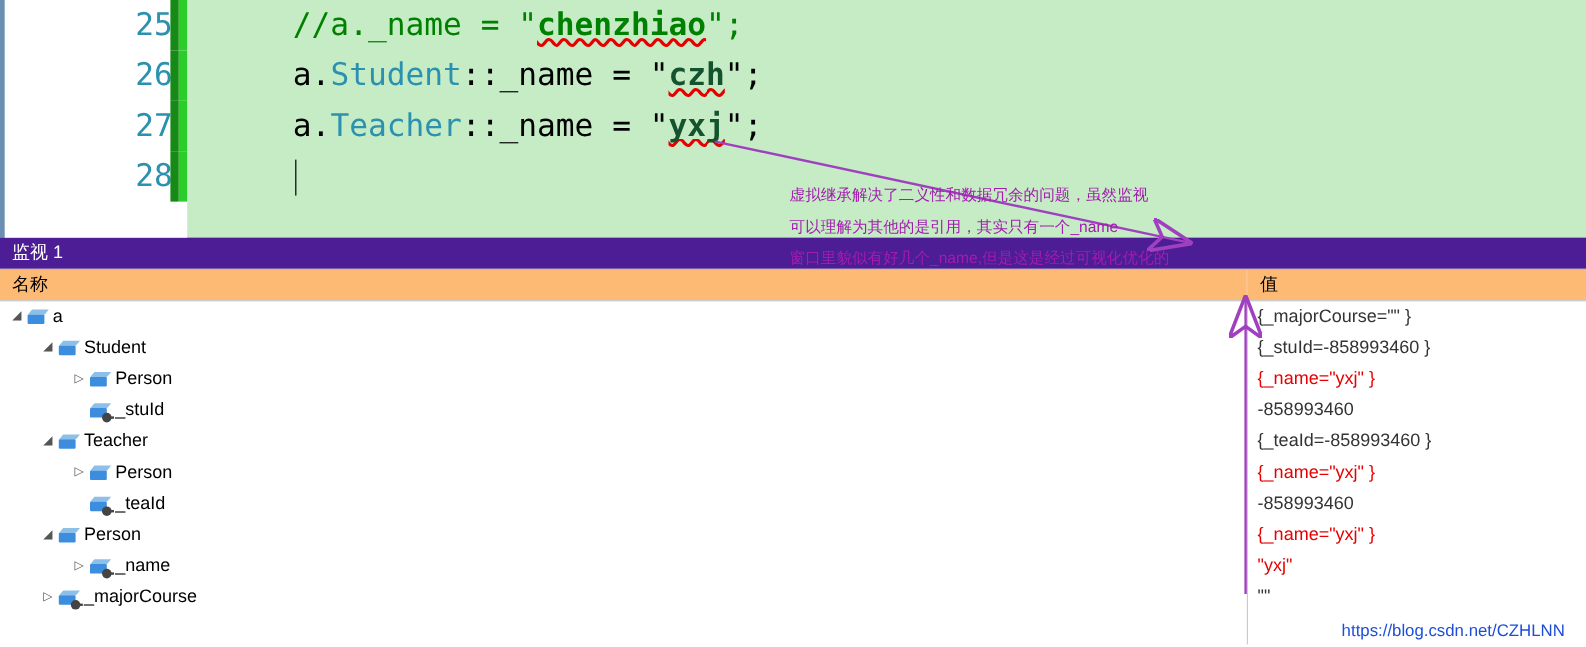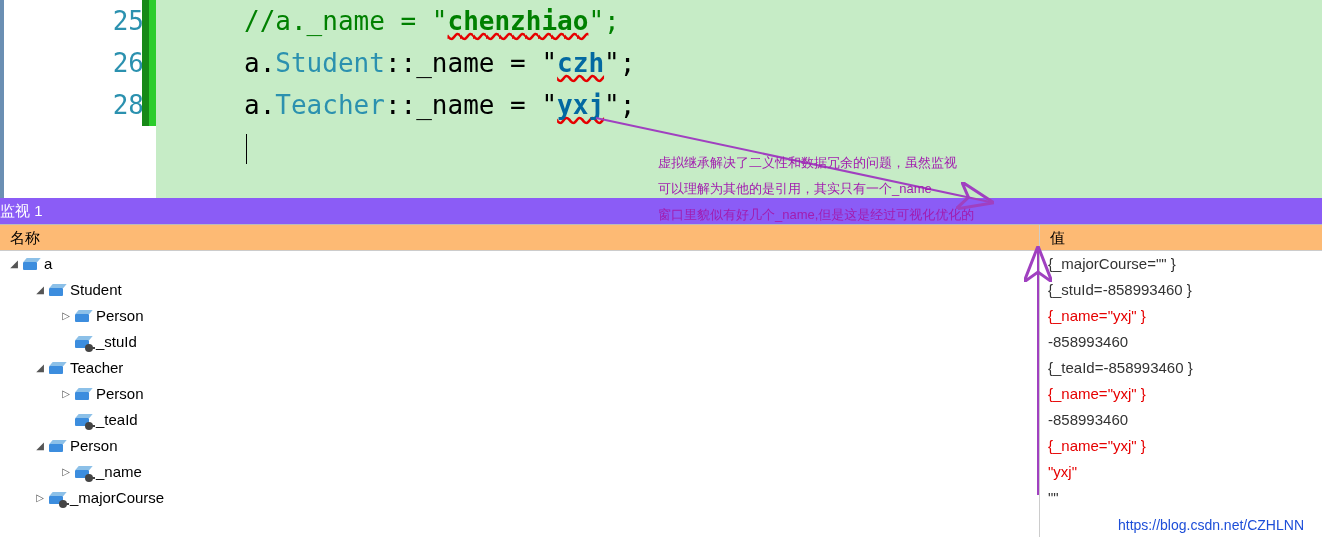--- a/index.html
+++ b/index.html
@@ -8,26 +8,26 @@
   .gutter { width:152px; background:#fff; display:flex; flex-direction:column; font-family:Consolas,monospace; font-size:26px; color:#2b91af; text-align:right; }
   .gutter-row { height:42px; line-height:42px; padding-right:12px; position:relative; }
   .bar { position:absolute; right:0; top:0; bottom:0; width:14px; display:flex; }
   .bar .a { width:7px; background:#178917; }
   .bar .b { width:7px; background:#2bcd2b; }
   .code { flex:1; font-family:Consolas,monospace; font-size:26px; padding-left:88px; }
   .code-row { height:42px; line-height:42px; white-space:pre; }
   .cm { color:#008000; }
   .blk { color:#000; }
   .typ { color:#2b91af; }
-  .str { color:#0369a1; }
+  .str { color:#14532d; }
   .squig { text-decoration:underline wavy #e60000; text-decoration-skip-ink:none;font-weight:bold; }
   .caret { display:inline-block; width:1px; height:30px; background:#000; vertical-align:middle; margin-left:2px; }
   .anno { position:absolute; left:658px; top:150px; color:#a21caf; font-size:13px; line-height:26px; z-index:20; }
   svg.arrows { position:absolute; top:0; left:0; pointer-events:none; z-index:15; }
-  .panel-title { background:#8b5cf6; color:#fff; height:26px; line-height:26px; font-size:15px; }
+  .panel-title { background:#4c1d95; color:#fff; height:26px; line-height:26px; padding-left:10px; font-size:15px; }
   .watch { display:flex; border-top:1px solid #bbb; }
   .namecol { width:1040px; border-right:1px solid #ccc; }
   .valcol  { flex:1; }
   .hdr { background:#fdba74; border-bottom:1px solid #ccc; height:26px; line-height:26px; padding-left:10px; font-size:15px; }
   .row { height:26px; line-height:26px; display:flex; align-items:center; padding-left:8px; font-size:15px; }
   .tri { width:12px; display:inline-block; text-align:center; color:#555; font-size:10px; margin-right:2px;}
   .ind0 { padding-left:8px; } .ind1 { padding-left:34px; } .ind2 { padding-left:60px; }
   .ico { width:16px; height:16px; margin-right:6px; display:inline-flex; align-items:center; justify-content:center; }
   .cube { width:14px; height:12px; position:relative; }
   .cube .top { position:absolute; width:14px; height:4px; background:#8cc0e8; transform:skewX(-40deg); top:0; left:2px; }
@@ -44,20 +44,24 @@
 <div class="editor">
   <div class="gutter">
     <div class="gutter-row"><span>25</span><span class="bar">
           <span class="a"></span>
           <span class="b"></span>
         </span></div>
     <div class="gutter-row"><span>26</span><span class="bar">
           <span class="a"></span>
           <span class="b"></span>
         </span></div>
+    <div class="gutter-row"><span>27</span><span class="bar">
+          <span class="a"></span>
+          <span class="b"></span>
+        </span></div>
     <div class="gutter-row"><span>28</span><span class="bar">
           <span class="a"></span>
           <span class="b"></span>
         </span></div>
   </div>
   <div class="code">
     <div class="code-row"><span class="cm"><span>//a._name = "</span><span class="squig">chenzhiao</span><span>";</span></span></div>
     <div class="code-row"><span class="blk">a.</span><span class="typ">Student</span><span class="blk">::_name = "</span><span class="str squig">czh</span><span class="blk">";</span></div>
     <div class="code-row"><span class="blk">a.</span><span class="typ">Teacher</span><span class="blk">::_name = "</span><span class="str squig">yxj</span><span class="blk">";</span></div>
     <div class="code-row"><span class="caret"></span></div>

